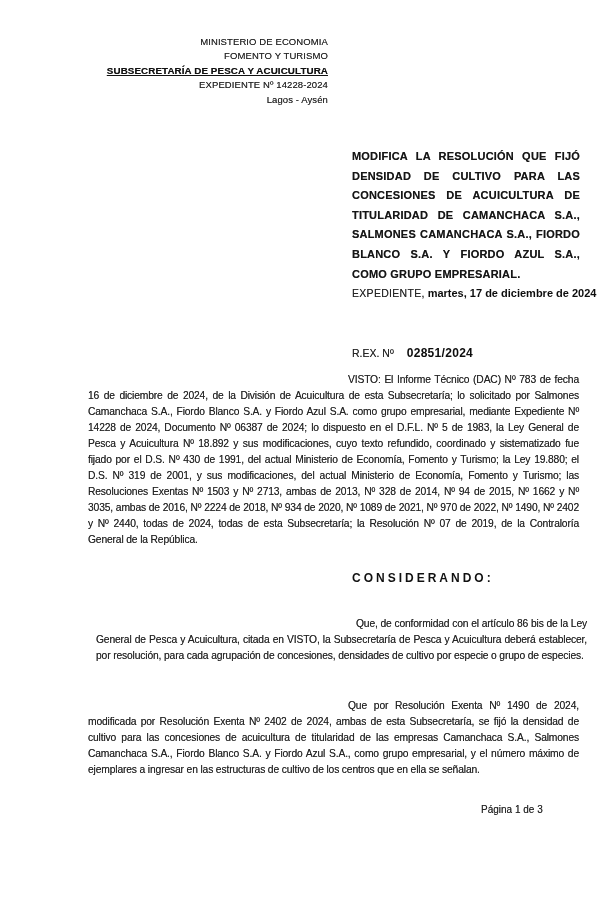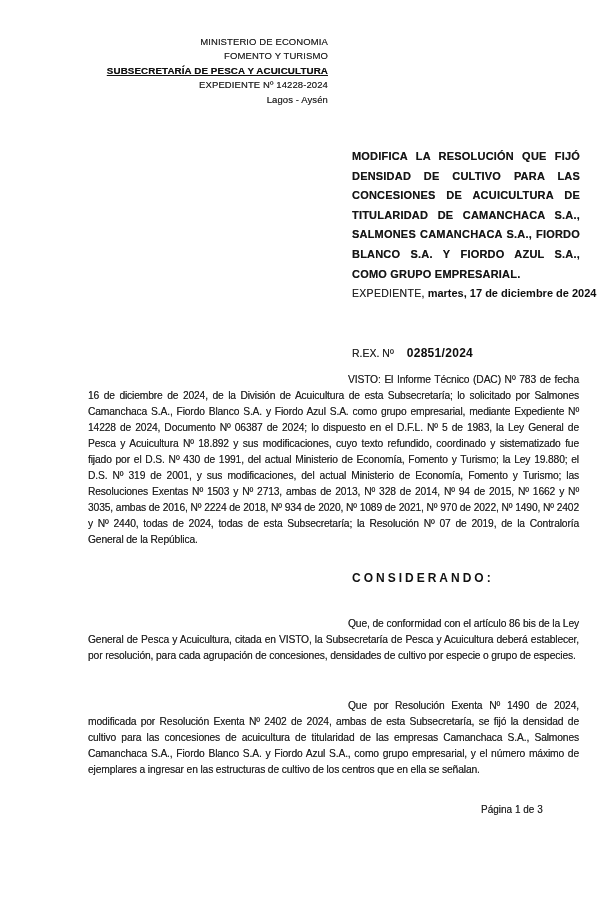--- a/index.html
+++ b/index.html
@@ -56,21 +56,21 @@
     font-size:10.3px; line-height:16px;
     text-align:justify; letter-spacing:-0.15px;
   }
   .para.indent{ text-indent:260px; }
   .p-visto{ top:372px; }
   .consid-heading{
     position:absolute; left:352px; top:571px;
     font-weight:bold; font-size:12px; letter-spacing:3px; color:#111;
     white-space:nowrap;
   }
-  .p-consid1{ top:616px; }
+  .p-consid1{ top:616px;margin-left:8px; }
   .p-consid2{ top:698px; }
 
   
   .footer{
     position:absolute; left:481px; top:804px;
     font-size:10px; color:#262626;
   }
 </style>
 </head>
 <body>

